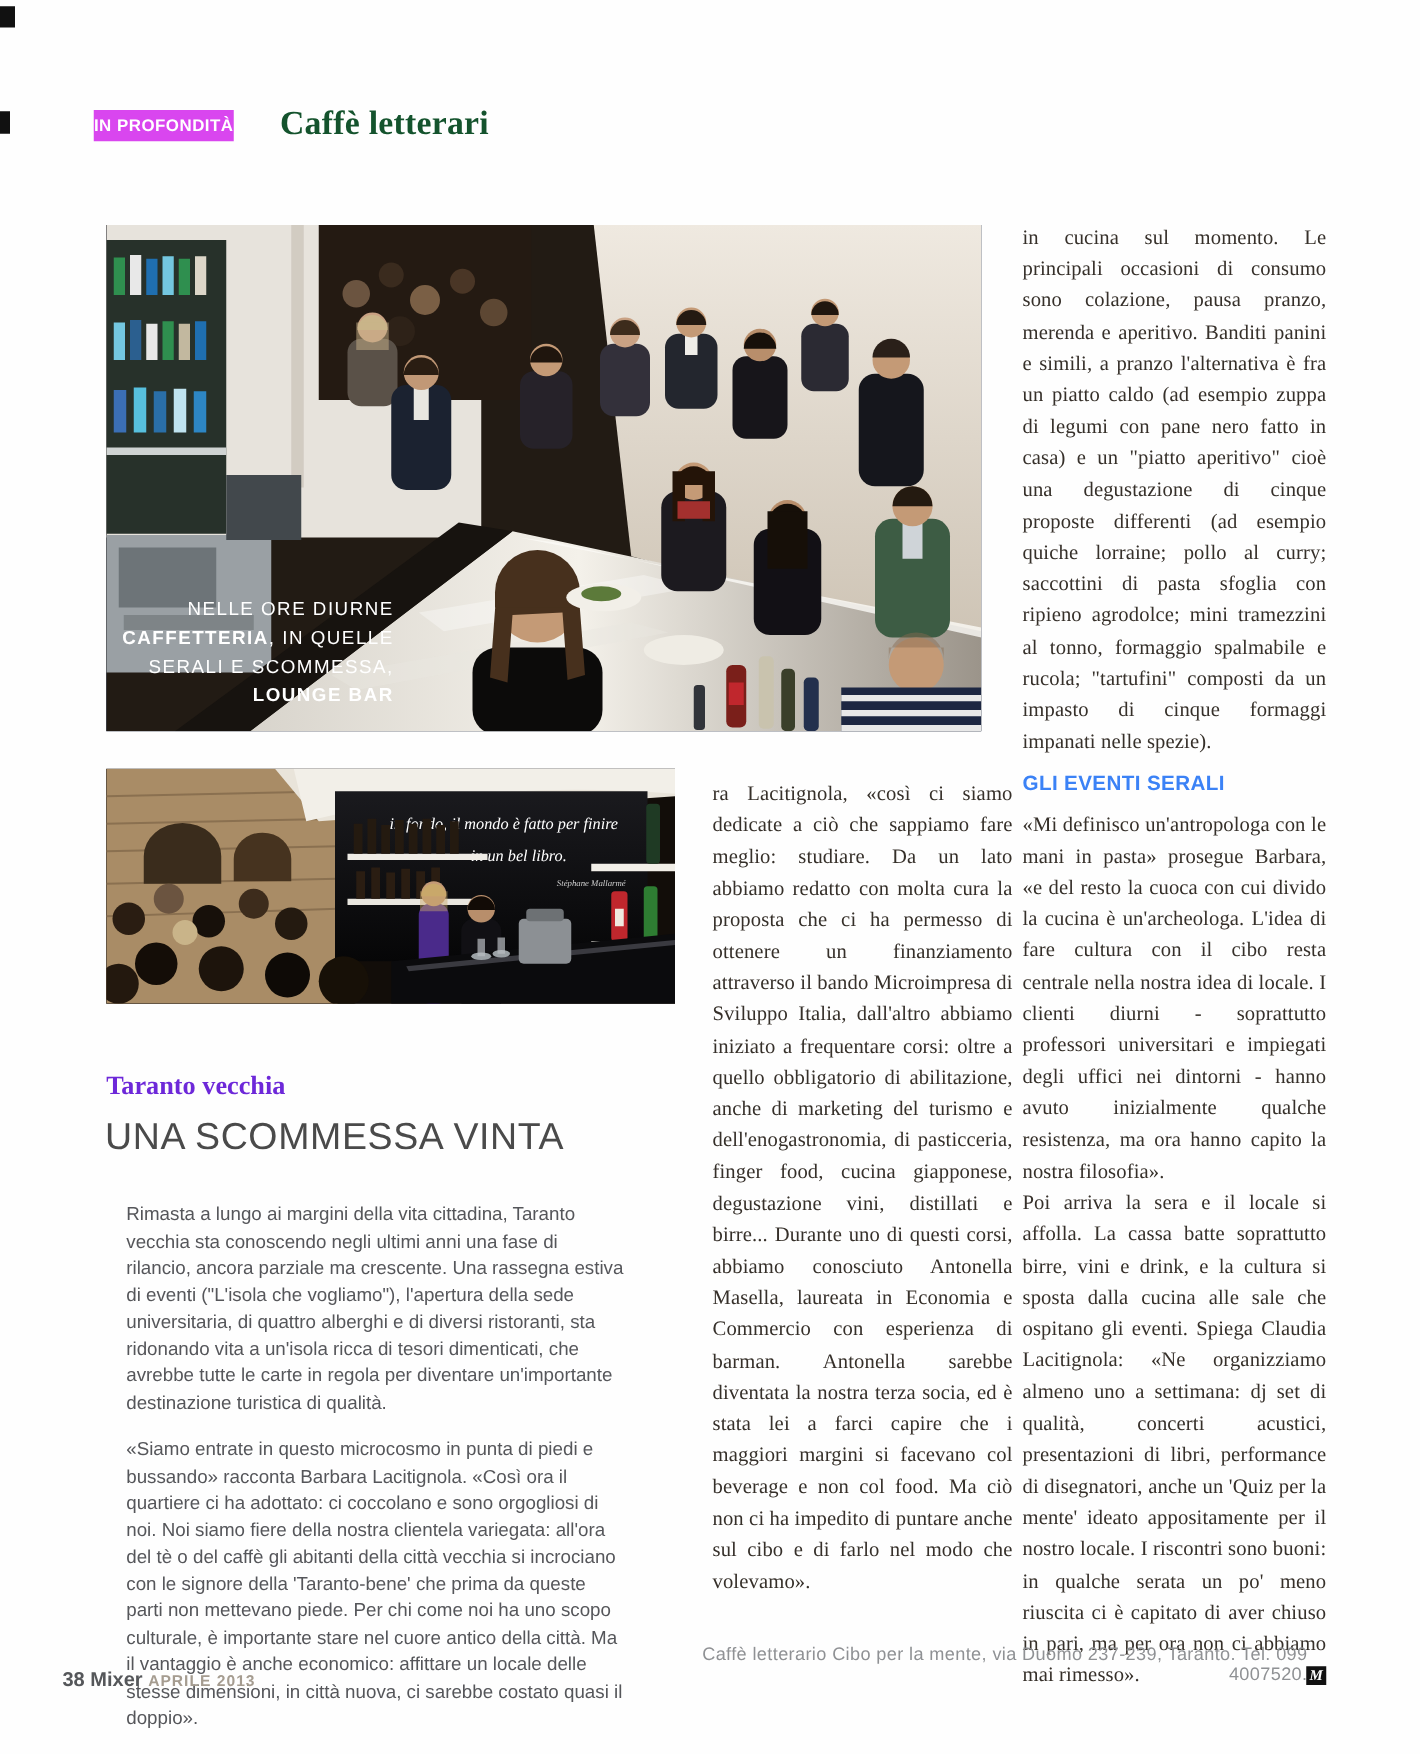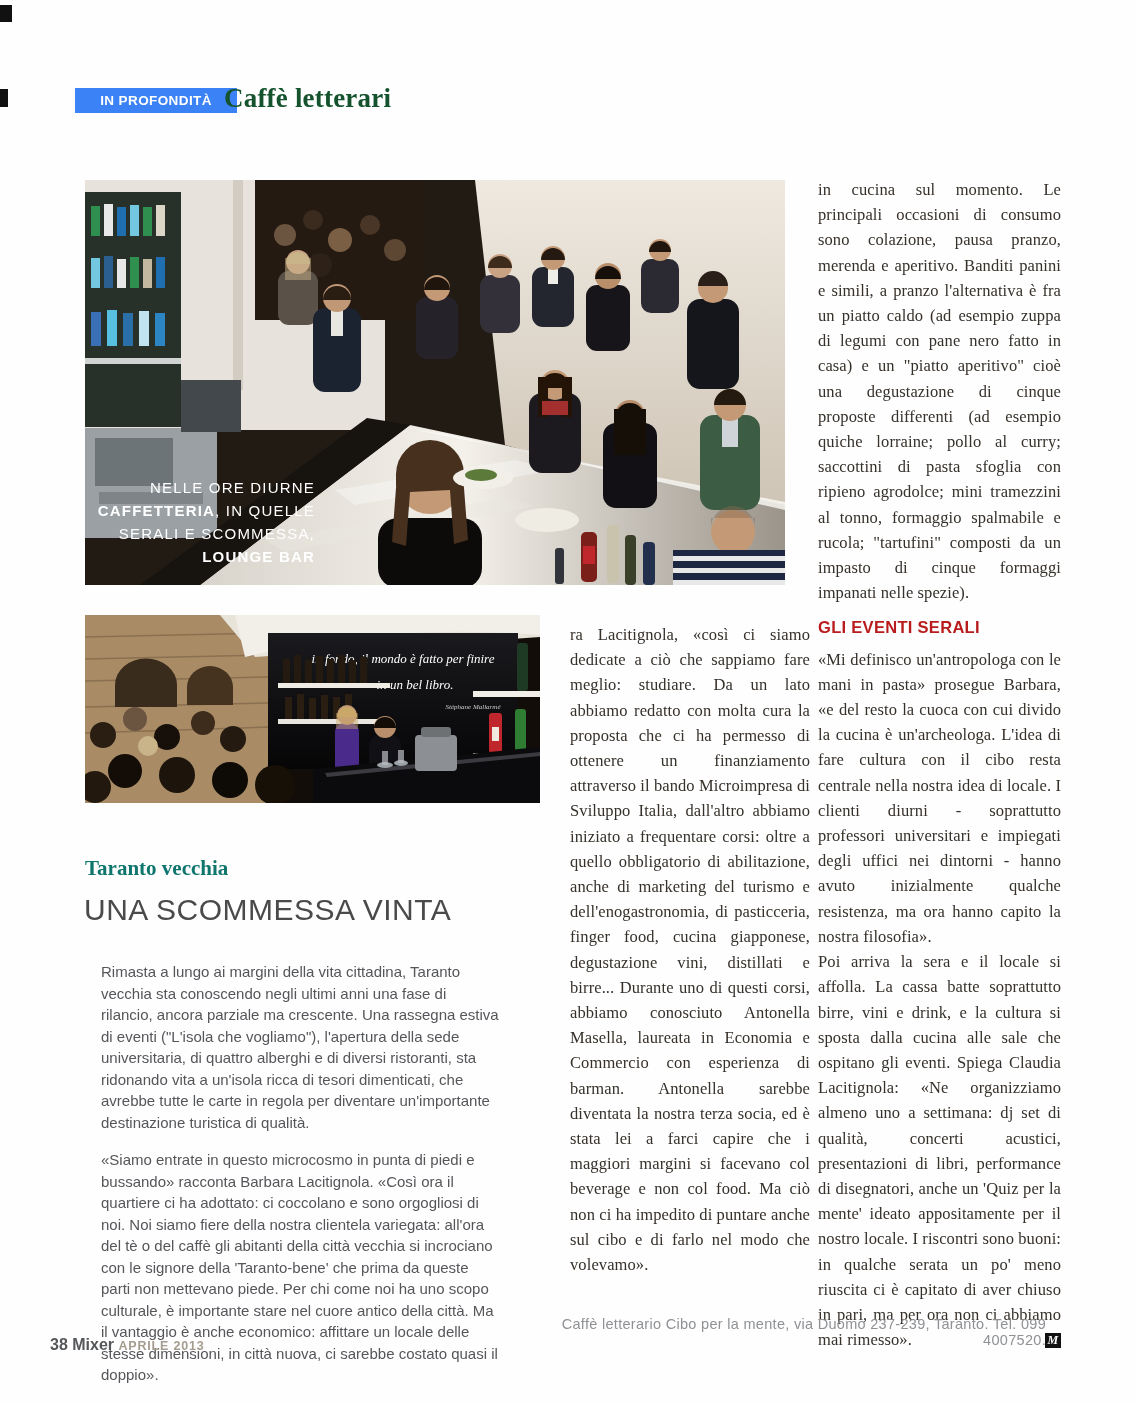--- a/index.html
+++ b/index.html
@@ -1,50 +1,50 @@
 <!DOCTYPE html>
 <html lang="it"><head>
 <meta charset="utf-8">
 <style>
   html,body{margin:0;padding:0;background:#ffffff;}
   .page{position:relative;width:1136px;height:1403px;background:#fefefe;overflow:hidden;
         font-family:"Liberation Sans",sans-serif;}
   .printmark{position:absolute;background:#111;}
 
   
-  .kicker-box{position:absolute;left:75px;top:88px;width:162px;height:25px;background:#3b82f6;
+  .kicker-box{position:absolute;left:75px;top:88px;width:112px;height:25px;background:#d946ef;
       color:#fff;font-size:13.5px;font-weight:bold;letter-spacing:.4px;display:flex;
       align-items:center;justify-content:center;}
   .page-title{position:absolute;left:224px;top:83px;font-family:"Liberation Serif",serif;
       font-size:27px;font-weight:600;color:#14532d;letter-spacing:.2px;}
 
   
   .photo1{position:absolute;left:85px;top:180px;width:700px;height:405px;overflow:hidden;background:#0f172a;}
   .photo2{position:absolute;left:85px;top:615px;width:455px;height:188px;overflow:hidden;background:#15100c;}
   .photo1 svg,.photo2 svg{display:block;}
   .photo-caption{position:absolute;left:12px;top:296px;width:218px;text-align:right;color:#fff;
       font-size:15px;line-height:23px;letter-spacing:1.2px;}
   .photo-caption b{font-weight:bold;}
 
   
   .serif-col{position:absolute;font-family:"Liberation Serif",serif;font-size:16.5px;
       line-height:25.2px;color:#36302a;text-align:justify;letter-spacing:.1px;}
   .serif-col p{margin:0;}
   .col-middle{left:570px;top:622px;width:240px;}
   .col-right{left:818px;top:177px;width:243px;}
   .sub-heading{font-family:"Liberation Sans",sans-serif;font-size:16.5px;font-weight:bold;
-      color:#b91c1c;letter-spacing:.3px;margin:10px 0 6px 0;text-align:left;}
+      color:#3b82f6;letter-spacing:.3px;margin:10px 0 6px 0;text-align:left;}
   .last-par{position:relative;}
   .end-marker{position:absolute;right:0;bottom:4px;width:16px;height:15px;background:#111;
       color:#fff;font-family:"Liberation Serif",serif;font-style:italic;font-weight:bold;
       font-size:12px;line-height:15px;text-align:center;}
 
   
   .article-kicker{position:absolute;left:85px;top:856px;font-family:"Liberation Serif",serif;
-      font-size:21px;font-weight:bold;color:#0f766e;}
+      font-size:21px;font-weight:bold;color:#6d28d9;}
   .article-title{position:absolute;left:84px;top:893px;font-size:30px;color:#4a4a4a;
       letter-spacing:.5px;font-weight:400;}
   .col-left{position:absolute;left:85px;top:945px;width:430px;font-size:15px;line-height:21.5px;
       color:#55565a;}
   .col-left p{margin:16px;}
 
   
   .bottom-caption{position:absolute;left:500px;top:1316px;width:546px;text-align:right;
       font-size:14.5px;color:#8f9194;letter-spacing:.3px;}
   .footer{position:absolute;left:50px;top:1336px;font-size:16px;color:#55575a;}

